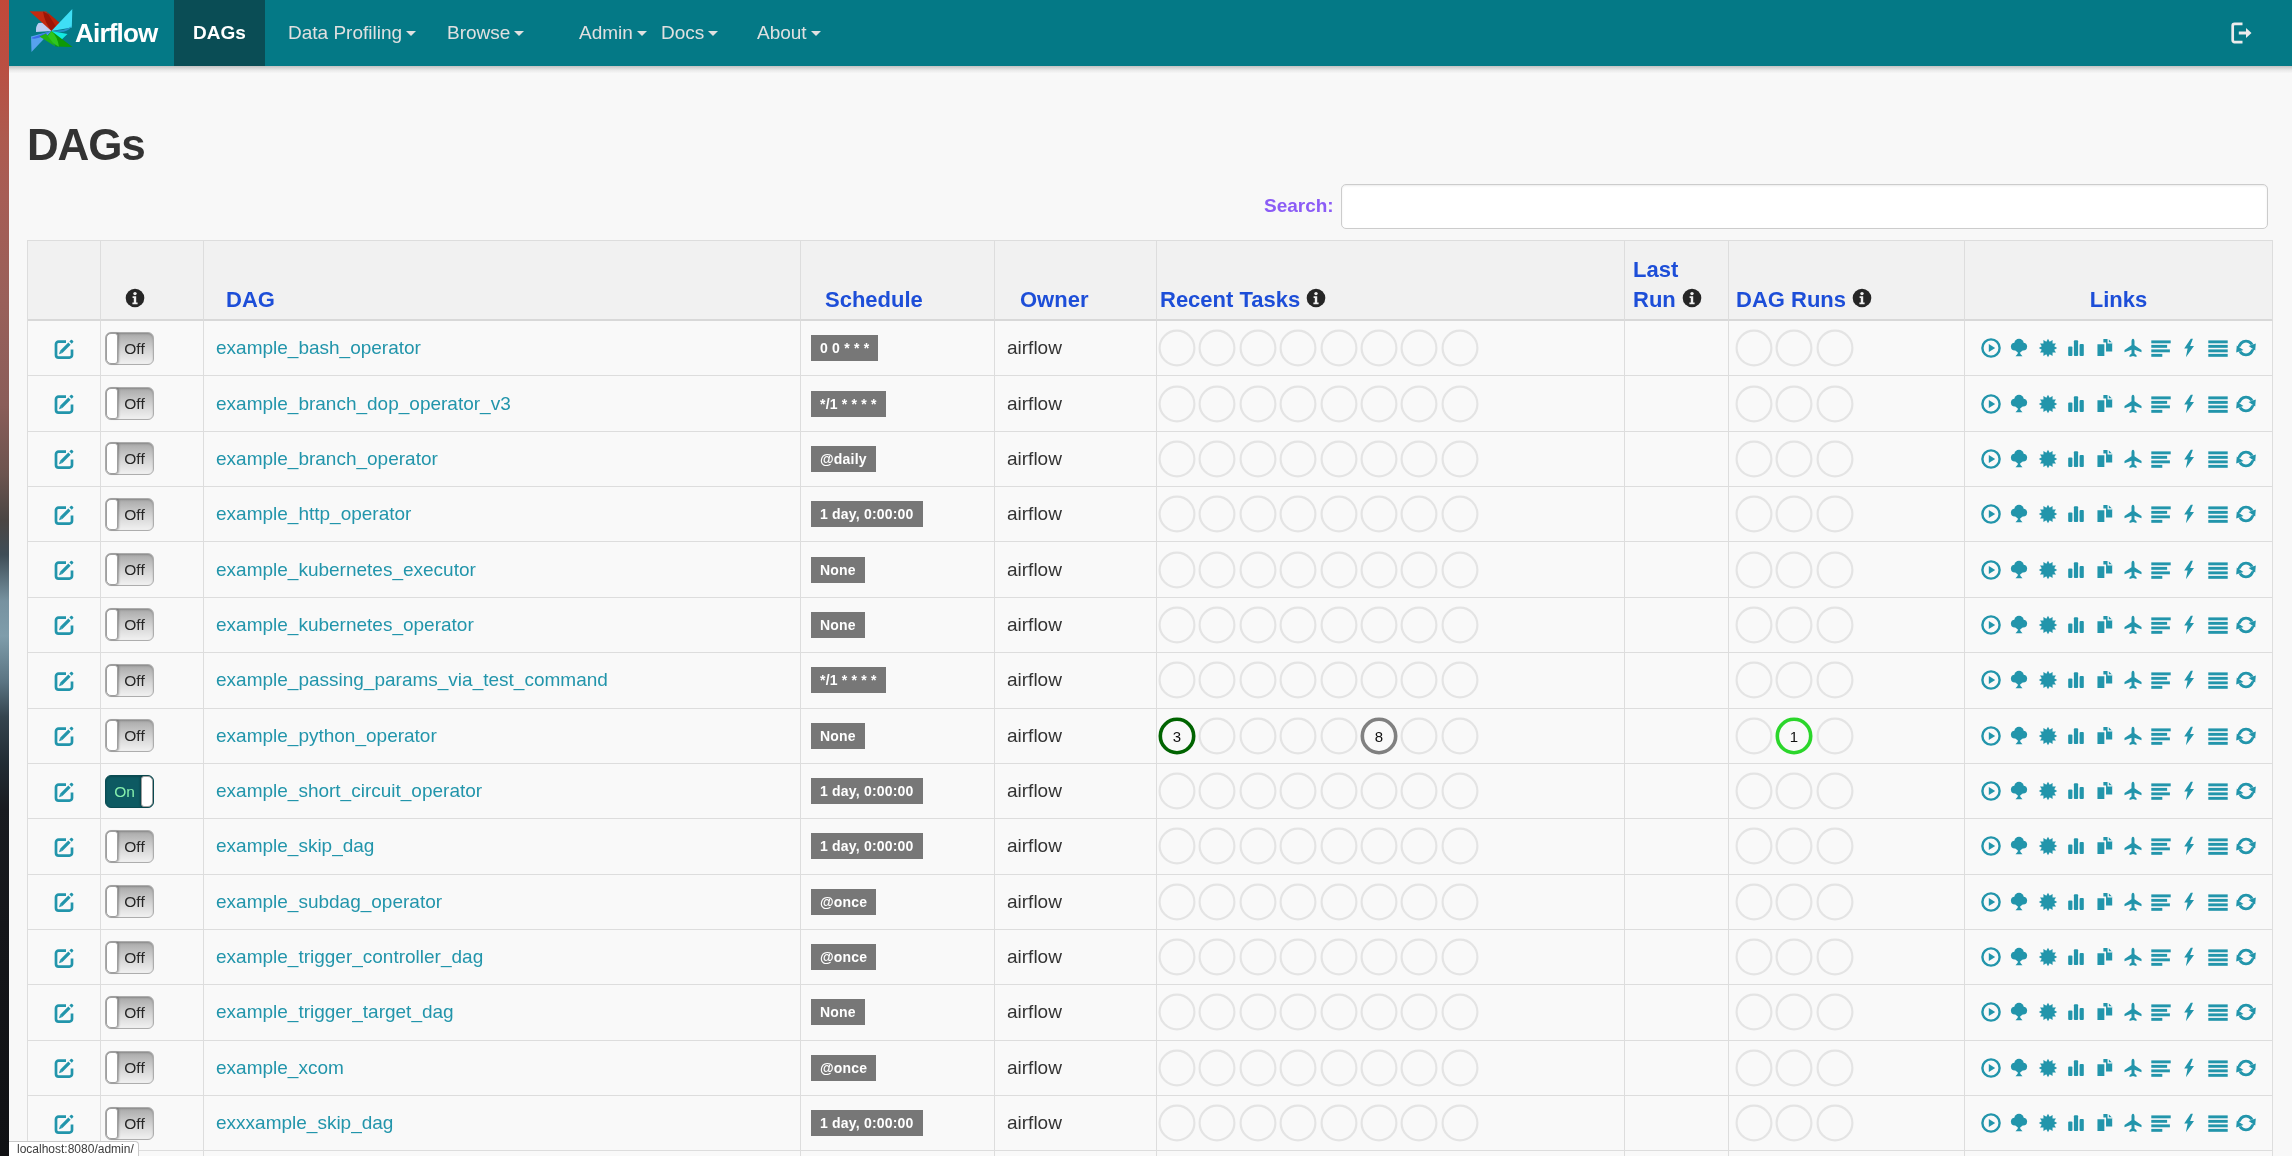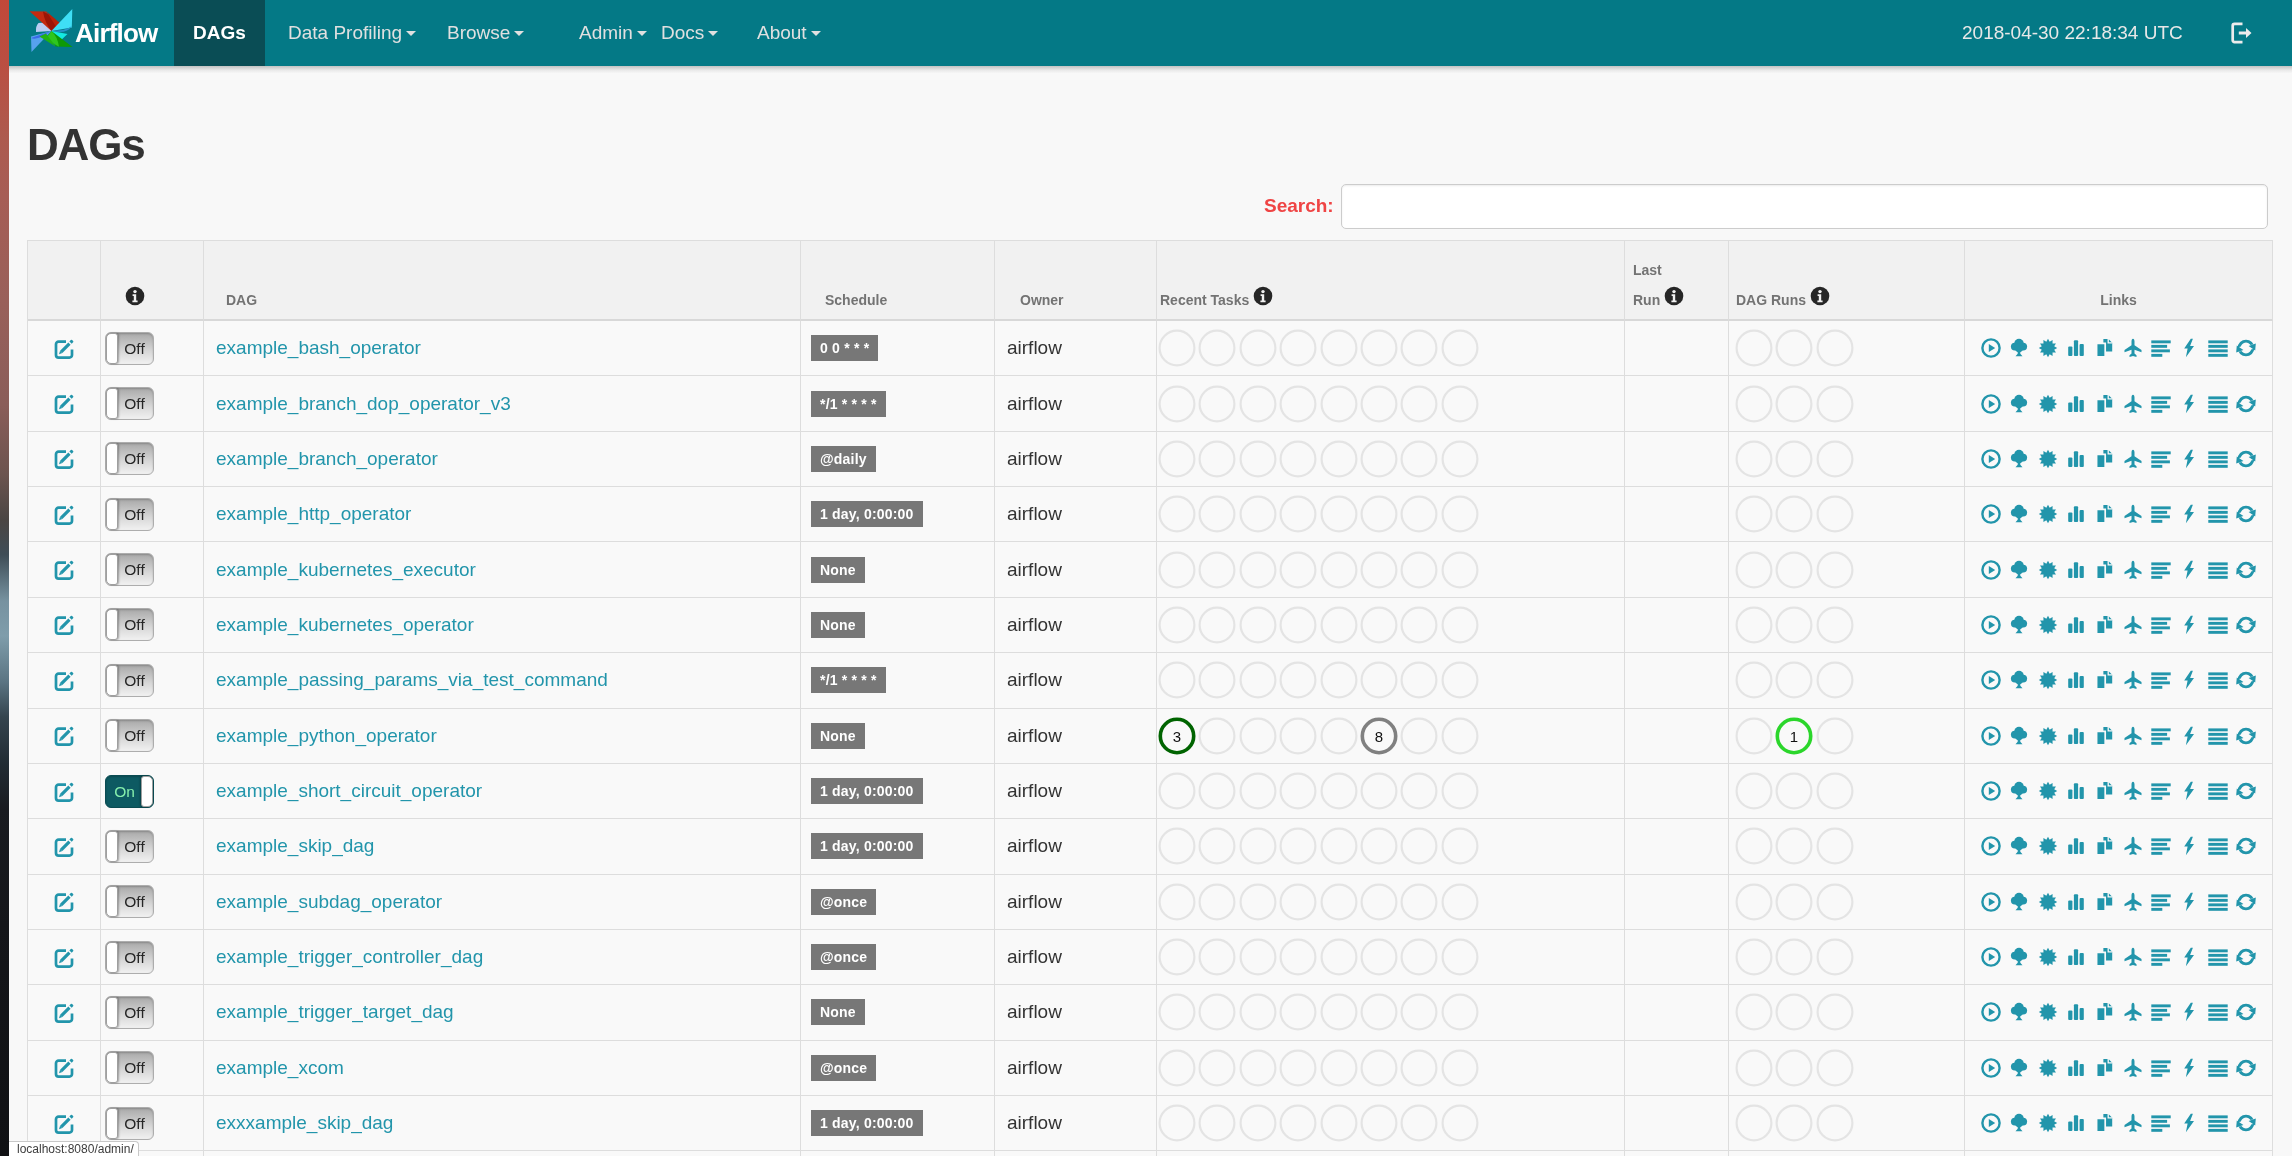--- a/index.html
+++ b/index.html
@@ -17,30 +17,30 @@
 #brand{position:absolute;left:66px;top:0;height:66px;line-height:66px;font-size:26px;font-weight:bold;color:#fff;letter-spacing:-0.8px;}
 .navactive{position:absolute;left:165px;top:0;width:91px;height:66px;background:#0a4d55;
   color:#fff;font-size:19px;font-weight:bold;text-align:center;line-height:66px;}
 .nav{position:absolute;top:0;height:66px;line-height:66px;color:#e0e0e0;font-size:19px;}
 .caret{display:inline-block;width:0;height:0;margin-left:4px;vertical-align:middle;
   border-left:5px solid transparent;border-right:5px solid transparent;border-top:5.5px dashed #e0e0e0;}
 #clock{position:absolute;left:1953px;top:0;height:66px;line-height:66px;color:#e8e8e8;font-size:19px;}
 #signout{position:absolute;left:2220px;top:21px;}
 h2{position:absolute;left:18px;top:120px;margin:0;font-size:44px;font-weight:bold;
    color:#333;letter-spacing:-1.2px;}
-#slabel{position:absolute;left:1255px;top:195px;width:80px;font-size:19px;font-weight:bold;color:#ef4444;}
+#slabel{position:absolute;left:1255px;top:195px;width:80px;font-size:19px;font-weight:bold;color:#8b5cf6;}
 #sbox{position:absolute;left:1332px;top:184px;width:927px;height:45px;box-sizing:border-box;
   background:#fff;border:1px solid #ccc;border-radius:5px;box-shadow:inset 0 1px 2px rgba(0,0,0,.08);}
 table{position:absolute;left:18px;top:240px;border-collapse:separate;border-spacing:0;
   table-layout:fixed;width:2246px;background:#f9f9f9;border-left:1px solid #ddd;border-top:1px solid #ddd;
   font-size:19px;color:#333;}
 th,td{box-sizing:border-box;border-right:1px solid #ddd;border-bottom:1px solid #ddd;
   padding:0;vertical-align:middle;overflow:hidden;white-space:nowrap;}
 thead th{height:80px;background:#f1f1f1;vertical-align:bottom;border-bottom:2px solid #d8d8d8;
-  font-size:14px;font-weight:bold;color:#737373;padding-bottom:4px;line-height:30px;text-align:left;}
+  font-size:22px;font-weight:bold;color:#1d4ed8;padding-bottom:4px;line-height:30px;text-align:left;}
 tbody tr{height:55.36px;}
 tbody td{background:#f9f9f9;}
 a.dag{color:#2295ab;text-decoration:none;}
 .cicon{text-align:center;}
 .badge{display:inline-block;margin-left:10px;background:#777;color:#fff;border-radius:0;
   font-size:14px;font-weight:bold;line-height:16px;padding:5px 9px 5px;letter-spacing:0.2px;}
 .tdl{padding-left:12px;}
 .toggle{position:relative;margin-left:4px;width:49px;height:33px;box-sizing:border-box;
   border:1px solid #adadad;border-radius:6px;
   background:linear-gradient(to bottom,#a9a9a9,#d8d8d8 60%,#f1f1f1);
@@ -148,21 +148,20 @@
         <path d="M30 37.7 Q20.5 33 18 28 L22.4 22 Q28.5 27.5 30 37.7 Z" fill="#2ec61e"></path>
         <path d="M26.5 37.6 L10.5 27.5 L17 24.5 Z" fill="#22b312"></path>
       </svg>
     <span id="brand">Airflow</span>
     <div class="navactive">DAGs</div>
     <div class="nav" style="left:279px">Data Profiling<span class="caret"></span></div>
       <div class="nav" style="left:438px">Browse<span class="caret"></span></div>
       <div class="nav" style="left:570px">Admin<span class="caret"></span></div>
       <div class="nav" style="left:652px">Docs<span class="caret"></span></div>
       <div class="nav" style="left:748px">About<span class="caret"></span></div>
-    <div id="clock">2018-04-30 22:18:34 UTC</div>
     <svg id="signout" width="24" height="24">
         <use href="#i-signout"></use>
       </svg>
   </div>
   <div id="navshadow"></div>
   <h2>DAGs</h2>
   <div id="slabel">Search:</div>
   <div id="sbox"></div>
   <table>
 

